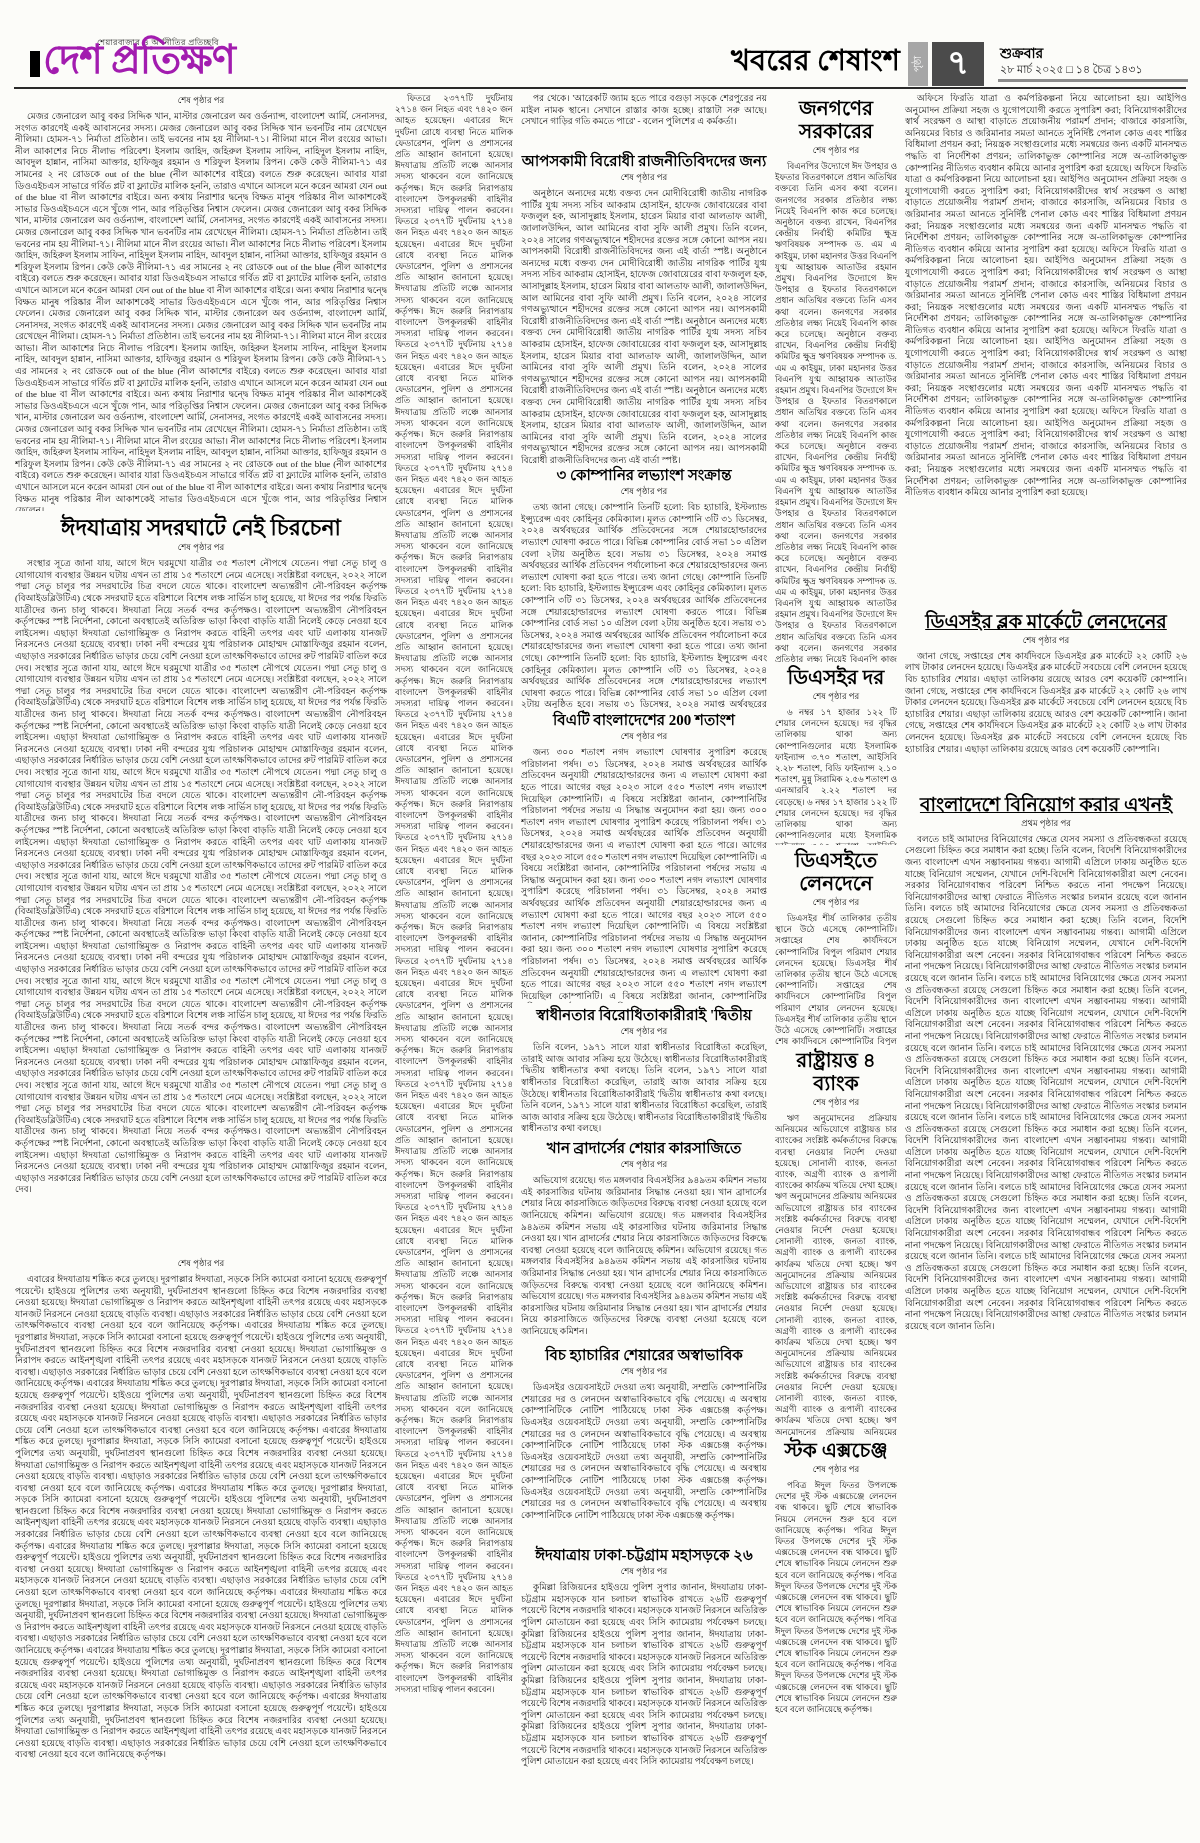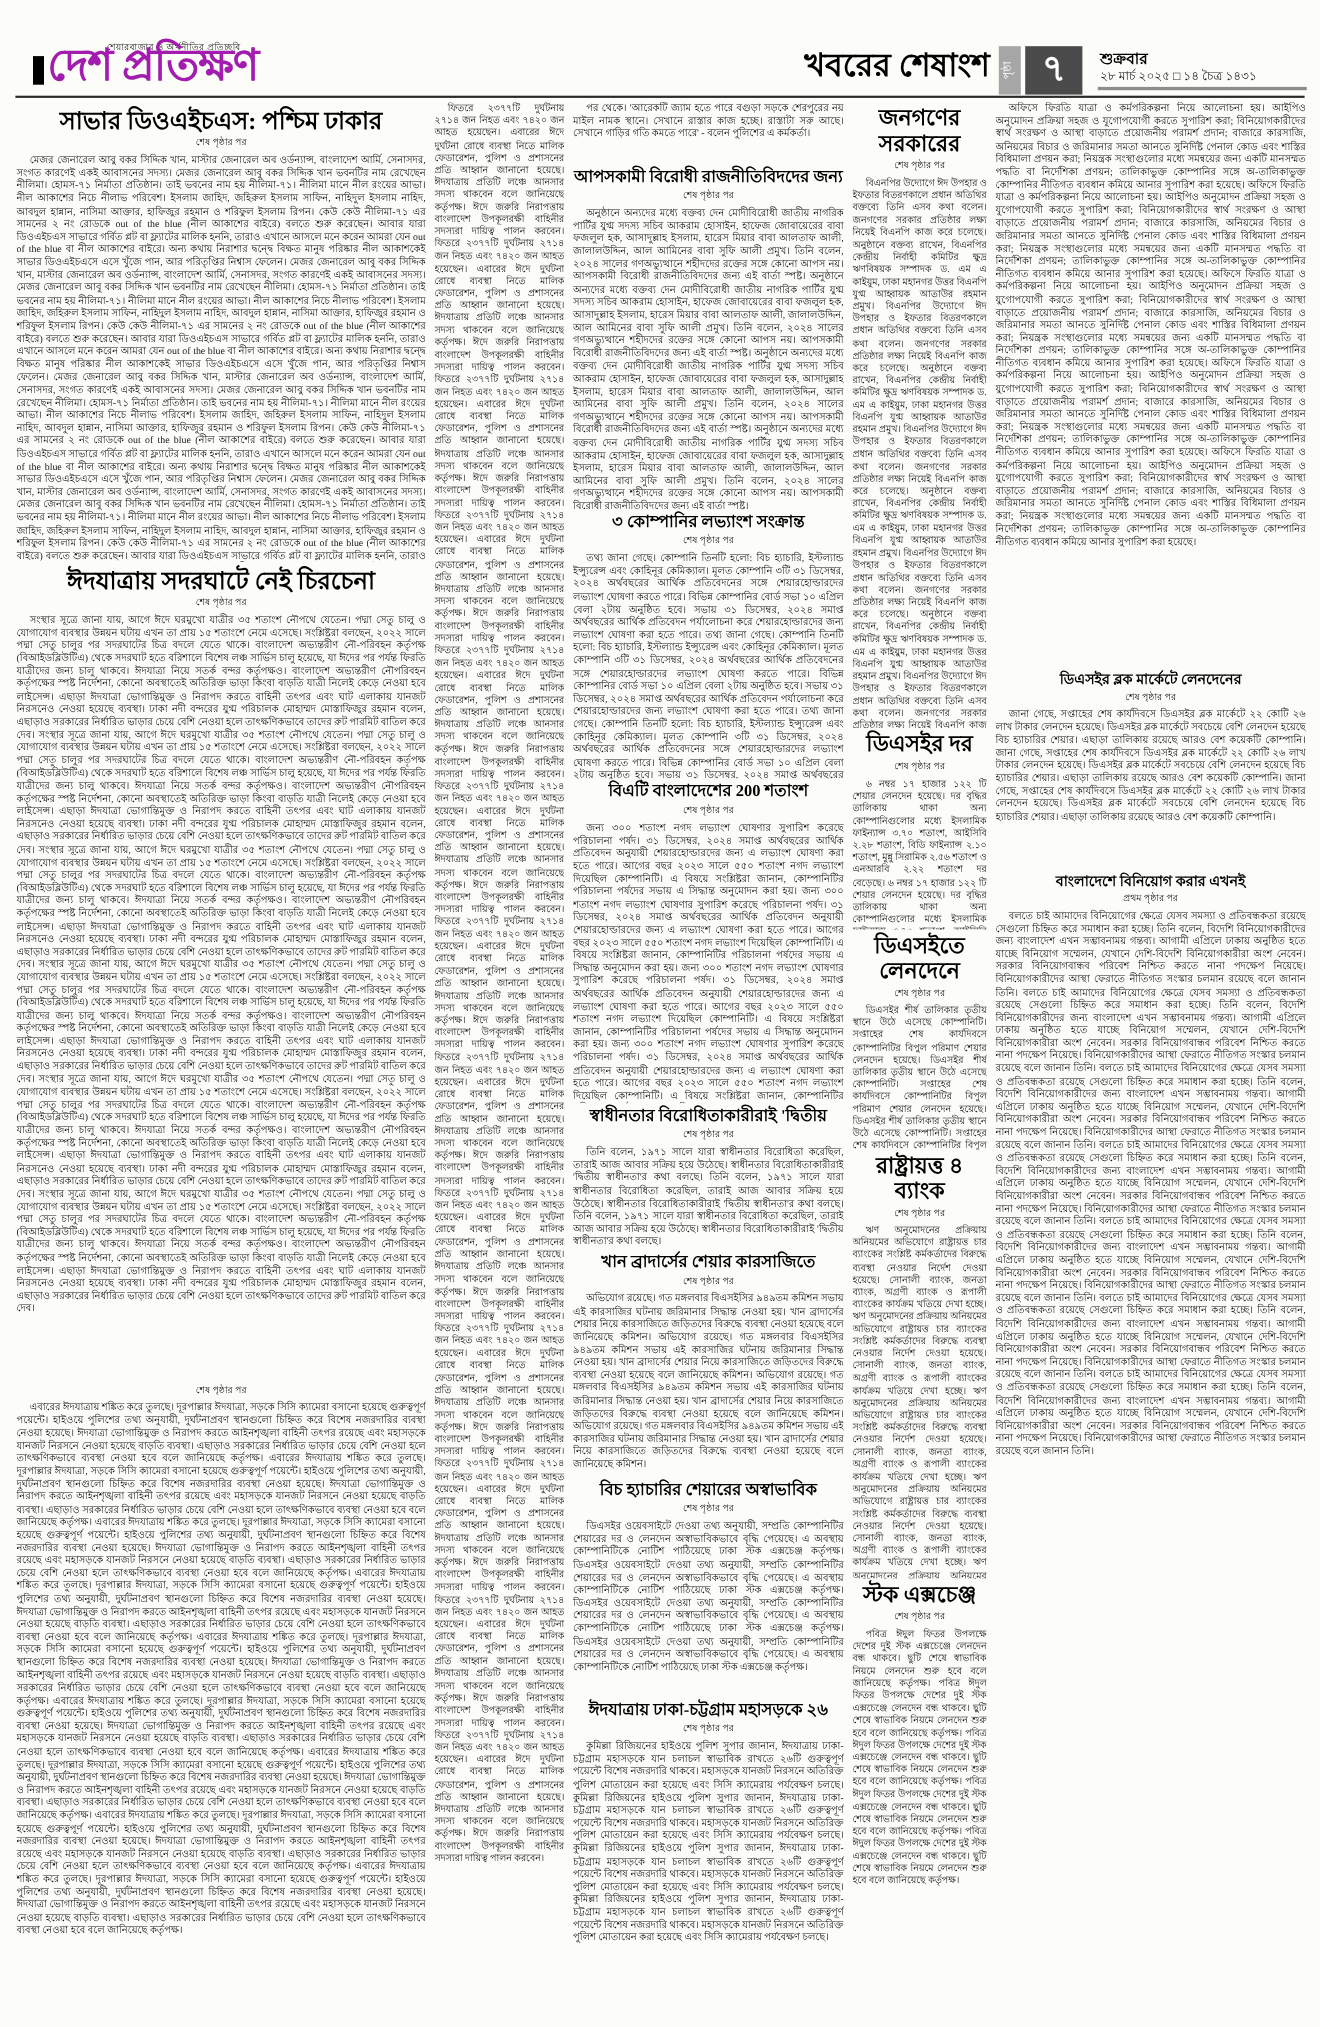--- a/index.html
+++ b/index.html
@@ -29,21 +29,21 @@
   .col3 {left:395px;width:118px;}
   .zoneM{left:521px;width:246px;align-items:center;}
   .col6 {left:775px;width:122px;}
   .zoneR{left:905px;width:282px;}
   article{overflow:hidden;flex-shrink:0;}
   article.rest{flex:1 1 auto;}
   h2{margin:4px 0 0;text-align:center;font-weight:bold;color:#000;line-height:1.15;}
   .zoneL h2{font-size:22px;}
   .zoneM h2{font-size:15px;}
   .col6  h2{font-size:20px;}
-  .zoneR h2{font-size:13px;}
+  .zoneR h2{font-size:19px;text-decoration:underline;}
   .cont{font-size:8.5px;text-align:center;margin:1px 0 3px;color:#111;}
   .body{font-size:9px;line-height:11.6px;text-align:justify;margin:0;text-indent:12px;
         word-break:break-word;}
   .col3 .body,.col6 .body{font-size:8.6px;line-height:11.2px;}
 </style>
 </head>
 <body>
 
 <div class="page">
 
@@ -54,21 +54,20 @@
     <div class="page-word-box">পৃষ্ঠা</div>
     <div class="page-num-box">৭</div>
     <div class="day">শুক্রবার</div>
     <div class="date-line">২৮ মার্চ ২০২৫ □ ১৪ চৈত্র ১৪৩১</div>
     <div class="date-rule"></div>
     <div class="main-rule"></div>
   </div>
 
   <div class="zone zoneL">
     <article style="height:418px">
-      <h2>সাভার ডিওএইচএস: পশ্চিম ঢাকার</h2>
       <div class="cont">শেষ পৃষ্ঠার পর</div>
       <p class="body">মেজর জেনারেল আবু বকর সিদ্দিক খান, মাস্টার জেনারেল অব ওর্ডন্যান্স, বাংলাদেশ আর্মি, সেনাসদর, সংগত কারণেই একই আবাসনের সদস্য। মেজর জেনারেল আবু বকর সিদ্দিক খান ভবনটির নাম রেখেছেন নীলিমা। হোমস-৭১ নির্মাতা প্রতিষ্ঠান। তাই ভবনের নাম হয় নীলিমা-৭১। নীলিমা মানে নীল রংয়ের আভা। নীল আকাশের নিচে নীলাভ পরিবেশ। ইসলাম জাহিদ, জহিরুল ইসলাম সাফিন, নাহিদুল ইসলাম নাহিদ, আবদুল হান্নান, নাসিমা আক্তার, হাফিজুর রহমান ও শরিফুল ইসলাম রিপন। কেউ কেউ নীলিমা-৭১ এর সামনের ২ নং রোডকে out of the blue (নীল আকাশের বাইরে) বলতে শুরু করেছেন। আবার যারা ডিওএইচএস সাভারে গর্বিত প্লট বা ফ্ল্যাটের মালিক হননি, তারাও এখানে আসলে মনে করেন আমরা যেন out of the blue বা নীল আকাশের বাইরে। অন্য কথায় নিরাশার দ্বন্দ্বে বিক্ষত মানুষ পরিষ্কার নীল আকাশকেই সাভার ডিওএইচএসে এসে খুঁজে পান, আর পরিতৃপ্তির নিশ্বাস ফেলেন। মেজর জেনারেল আবু বকর সিদ্দিক খান, মাস্টার জেনারেল অব ওর্ডন্যান্স, বাংলাদেশ আর্মি, সেনাসদর, সংগত কারণেই একই আবাসনের সদস্য। মেজর জেনারেল আবু বকর সিদ্দিক খান ভবনটির নাম রেখেছেন নীলিমা। হোমস-৭১ নির্মাতা প্রতিষ্ঠান। তাই ভবনের নাম হয় নীলিমা-৭১। নীলিমা মানে নীল রংয়ের আভা। নীল আকাশের নিচে নীলাভ পরিবেশ। ইসলাম জাহিদ, জহিরুল ইসলাম সাফিন, নাহিদুল ইসলাম নাহিদ, আবদুল হান্নান, নাসিমা আক্তার, হাফিজুর রহমান ও শরিফুল ইসলাম রিপন। কেউ কেউ নীলিমা-৭১ এর সামনের ২ নং রোডকে out of the blue (নীল আকাশের বাইরে) বলতে শুরু করেছেন। আবার যারা ডিওএইচএস সাভারে গর্বিত প্লট বা ফ্ল্যাটের মালিক হননি, তারাও এখানে আসলে মনে করেন আমরা যেন out of the blue বা নীল আকাশের বাইরে। অন্য কথায় নিরাশার দ্বন্দ্বে বিক্ষত মানুষ পরিষ্কার নীল আকাশকেই সাভার ডিওএইচএসে এসে খুঁজে পান, আর পরিতৃপ্তির নিশ্বাস ফেলেন। মেজর জেনারেল আবু বকর সিদ্দিক খান, মাস্টার জেনারেল অব ওর্ডন্যান্স, বাংলাদেশ আর্মি, সেনাসদর, সংগত কারণেই একই আবাসনের সদস্য। মেজর জেনারেল আবু বকর সিদ্দিক খান ভবনটির নাম রেখেছেন নীলিমা। হোমস-৭১ নির্মাতা প্রতিষ্ঠান। তাই ভবনের নাম হয় নীলিমা-৭১। নীলিমা মানে নীল রংয়ের আভা। নীল আকাশের নিচে নীলাভ পরিবেশ। ইসলাম জাহিদ, জহিরুল ইসলাম সাফিন, নাহিদুল ইসলাম নাহিদ, আবদুল হান্নান, নাসিমা আক্তার, হাফিজুর রহমান ও শরিফুল ইসলাম রিপন। কেউ কেউ নীলিমা-৭১ এর সামনের ২ নং রোডকে out of the blue (নীল আকাশের বাইরে) বলতে শুরু করেছেন। আবার যারা ডিওএইচএস সাভারে গর্বিত প্লট বা ফ্ল্যাটের মালিক হননি, তারাও এখানে আসলে মনে করেন আমরা যেন out of the blue বা নীল আকাশের বাইরে। অন্য কথায় নিরাশার দ্বন্দ্বে বিক্ষত মানুষ পরিষ্কার নীল আকাশকেই সাভার ডিওএইচএসে এসে খুঁজে পান, আর পরিতৃপ্তির নিশ্বাস ফেলেন। মেজর জেনারেল আবু বকর সিদ্দিক খান, মাস্টার জেনারেল অব ওর্ডন্যান্স, বাংলাদেশ আর্মি, সেনাসদর, সংগত কারণেই একই আবাসনের সদস্য। মেজর জেনারেল আবু বকর সিদ্দিক খান ভবনটির নাম রেখেছেন নীলিমা। হোমস-৭১ নির্মাতা প্রতিষ্ঠান। তাই ভবনের নাম হয় নীলিমা-৭১। নীলিমা মানে নীল রংয়ের আভা। নীল আকাশের নিচে নীলাভ পরিবেশ। ইসলাম জাহিদ, জহিরুল ইসলাম সাফিন, নাহিদুল ইসলাম নাহিদ, আবদুল হান্নান, নাসিমা আক্তার, হাফিজুর রহমান ও শরিফুল ইসলাম রিপন। কেউ কেউ নীলিমা-৭১ এর সামনের ২ নং রোডকে out of the blue (নীল আকাশের বাইরে) বলতে শুরু করেছেন। আবার যারা ডিওএইচএস সাভারে গর্বিত প্লট বা ফ্ল্যাটের মালিক হননি, তারাও এখানে আসলে মনে করেন আমরা যেন out of the blue বা নীল আকাশের বাইরে। অন্য কথায় নিরাশার দ্বন্দ্বে বিক্ষত মানুষ পরিষ্কার নীল আকাশকেই সাভার ডিওএইচএসে এসে খুঁজে পান, আর পরিতৃপ্তির নিশ্বাস ফেলেন।</p>
     </article>
     <article style="height:745px">
       <h2>ঈদযাত্রায় সদরঘাটে নেই চিরচেনা</h2>
       <div class="cont">শেষ পৃষ্ঠার পর</div>
       <p class="body">সংস্থার সূত্রে জানা যায়, আগে ঈদে ঘরমুখো যাত্রীর ৩৫ শতাংশ নৌপথে যেতেন। পদ্মা সেতু চালু ও যোগাযোগ ব্যবস্থার উন্নয়ন ঘটায় এখন তা প্রায় ১৫ শতাংশে নেমে এসেছে। সংশ্লিষ্টরা বলছেন, ২০২২ সালে পদ্মা সেতু চালুর পর সদরঘাটের চিত্র বদলে যেতে থাকে। বাংলাদেশ অভ্যন্তরীণ নৌ-পরিবহন কর্তৃপক্ষ (বিআইডব্লিউটিএ) থেকে সদরঘাট হতে বরিশালে বিশেষ লঞ্চ সার্ভিস চালু হয়েছে, যা ঈদের পর পর্যন্ত ফিরতি যাত্রীদের জন্য চালু থাকবে। ঈদযাত্রা নিয়ে সতর্ক বন্দর কর্তৃপক্ষও। বাংলাদেশ অভ্যন্তরীণ নৌপরিবহন কর্তৃপক্ষের স্পষ্ট নির্দেশনা, কোনো অবস্থাতেই অতিরিক্ত ভাড়া কিংবা বাড়তি যাত্রী নিলেই কেড়ে নেওয়া হবে লাইসেন্স। এছাড়া ঈদযাত্রা ভোগান্তিমুক্ত ও নিরাপদ করতে বাহিনী তৎপর এবং ঘাট এলাকায় যানজট নিরসনেও নেওয়া হয়েছে ব্যবস্থা। ঢাকা নদী বন্দরের যুগ্ম পরিচালক মোহাম্মদ মোস্তাফিজুর রহমান বলেন, এছাড়াও সরকারের নির্ধারিত ভাড়ার চেয়ে বেশি নেওয়া হলে তাৎক্ষণিকভাবে তাদের রুট পারমিট বাতিল করে দেব। সংস্থার সূত্রে জানা যায়, আগে ঈদে ঘরমুখো যাত্রীর ৩৫ শতাংশ নৌপথে যেতেন। পদ্মা সেতু চালু ও যোগাযোগ ব্যবস্থার উন্নয়ন ঘটায় এখন তা প্রায় ১৫ শতাংশে নেমে এসেছে। সংশ্লিষ্টরা বলছেন, ২০২২ সালে পদ্মা সেতু চালুর পর সদরঘাটের চিত্র বদলে যেতে থাকে। বাংলাদেশ অভ্যন্তরীণ নৌ-পরিবহন কর্তৃপক্ষ (বিআইডব্লিউটিএ) থেকে সদরঘাট হতে বরিশালে বিশেষ লঞ্চ সার্ভিস চালু হয়েছে, যা ঈদের পর পর্যন্ত ফিরতি যাত্রীদের জন্য চালু থাকবে। ঈদযাত্রা নিয়ে সতর্ক বন্দর কর্তৃপক্ষও। বাংলাদেশ অভ্যন্তরীণ নৌপরিবহন কর্তৃপক্ষের স্পষ্ট নির্দেশনা, কোনো অবস্থাতেই অতিরিক্ত ভাড়া কিংবা বাড়তি যাত্রী নিলেই কেড়ে নেওয়া হবে লাইসেন্স। এছাড়া ঈদযাত্রা ভোগান্তিমুক্ত ও নিরাপদ করতে বাহিনী তৎপর এবং ঘাট এলাকায় যানজট নিরসনেও নেওয়া হয়েছে ব্যবস্থা। ঢাকা নদী বন্দরের যুগ্ম পরিচালক মোহাম্মদ মোস্তাফিজুর রহমান বলেন, এছাড়াও সরকারের নির্ধারিত ভাড়ার চেয়ে বেশি নেওয়া হলে তাৎক্ষণিকভাবে তাদের রুট পারমিট বাতিল করে দেব। সংস্থার সূত্রে জানা যায়, আগে ঈদে ঘরমুখো যাত্রীর ৩৫ শতাংশ নৌপথে যেতেন। পদ্মা সেতু চালু ও যোগাযোগ ব্যবস্থার উন্নয়ন ঘটায় এখন তা প্রায় ১৫ শতাংশে নেমে এসেছে। সংশ্লিষ্টরা বলছেন, ২০২২ সালে পদ্মা সেতু চালুর পর সদরঘাটের চিত্র বদলে যেতে থাকে। বাংলাদেশ অভ্যন্তরীণ নৌ-পরিবহন কর্তৃপক্ষ (বিআইডব্লিউটিএ) থেকে সদরঘাট হতে বরিশালে বিশেষ লঞ্চ সার্ভিস চালু হয়েছে, যা ঈদের পর পর্যন্ত ফিরতি যাত্রীদের জন্য চালু থাকবে। ঈদযাত্রা নিয়ে সতর্ক বন্দর কর্তৃপক্ষও। বাংলাদেশ অভ্যন্তরীণ নৌপরিবহন কর্তৃপক্ষের স্পষ্ট নির্দেশনা, কোনো অবস্থাতেই অতিরিক্ত ভাড়া কিংবা বাড়তি যাত্রী নিলেই কেড়ে নেওয়া হবে লাইসেন্স। এছাড়া ঈদযাত্রা ভোগান্তিমুক্ত ও নিরাপদ করতে বাহিনী তৎপর এবং ঘাট এলাকায় যানজট নিরসনেও নেওয়া হয়েছে ব্যবস্থা। ঢাকা নদী বন্দরের যুগ্ম পরিচালক মোহাম্মদ মোস্তাফিজুর রহমান বলেন, এছাড়াও সরকারের নির্ধারিত ভাড়ার চেয়ে বেশি নেওয়া হলে তাৎক্ষণিকভাবে তাদের রুট পারমিট বাতিল করে দেব। সংস্থার সূত্রে জানা যায়, আগে ঈদে ঘরমুখো যাত্রীর ৩৫ শতাংশ নৌপথে যেতেন। পদ্মা সেতু চালু ও যোগাযোগ ব্যবস্থার উন্নয়ন ঘটায় এখন তা প্রায় ১৫ শতাংশে নেমে এসেছে। সংশ্লিষ্টরা বলছেন, ২০২২ সালে পদ্মা সেতু চালুর পর সদরঘাটের চিত্র বদলে যেতে থাকে। বাংলাদেশ অভ্যন্তরীণ নৌ-পরিবহন কর্তৃপক্ষ (বিআইডব্লিউটিএ) থেকে সদরঘাট হতে বরিশালে বিশেষ লঞ্চ সার্ভিস চালু হয়েছে, যা ঈদের পর পর্যন্ত ফিরতি যাত্রীদের জন্য চালু থাকবে। ঈদযাত্রা নিয়ে সতর্ক বন্দর কর্তৃপক্ষও। বাংলাদেশ অভ্যন্তরীণ নৌপরিবহন কর্তৃপক্ষের স্পষ্ট নির্দেশনা, কোনো অবস্থাতেই অতিরিক্ত ভাড়া কিংবা বাড়তি যাত্রী নিলেই কেড়ে নেওয়া হবে লাইসেন্স। এছাড়া ঈদযাত্রা ভোগান্তিমুক্ত ও নিরাপদ করতে বাহিনী তৎপর এবং ঘাট এলাকায় যানজট নিরসনেও নেওয়া হয়েছে ব্যবস্থা। ঢাকা নদী বন্দরের যুগ্ম পরিচালক মোহাম্মদ মোস্তাফিজুর রহমান বলেন, এছাড়াও সরকারের নির্ধারিত ভাড়ার চেয়ে বেশি নেওয়া হলে তাৎক্ষণিকভাবে তাদের রুট পারমিট বাতিল করে দেব। সংস্থার সূত্রে জানা যায়, আগে ঈদে ঘরমুখো যাত্রীর ৩৫ শতাংশ নৌপথে যেতেন। পদ্মা সেতু চালু ও যোগাযোগ ব্যবস্থার উন্নয়ন ঘটায় এখন তা প্রায় ১৫ শতাংশে নেমে এসেছে। সংশ্লিষ্টরা বলছেন, ২০২২ সালে পদ্মা সেতু চালুর পর সদরঘাটের চিত্র বদলে যেতে থাকে। বাংলাদেশ অভ্যন্তরীণ নৌ-পরিবহন কর্তৃপক্ষ (বিআইডব্লিউটিএ) থেকে সদরঘাট হতে বরিশালে বিশেষ লঞ্চ সার্ভিস চালু হয়েছে, যা ঈদের পর পর্যন্ত ফিরতি যাত্রীদের জন্য চালু থাকবে। ঈদযাত্রা নিয়ে সতর্ক বন্দর কর্তৃপক্ষও। বাংলাদেশ অভ্যন্তরীণ নৌপরিবহন কর্তৃপক্ষের স্পষ্ট নির্দেশনা, কোনো অবস্থাতেই অতিরিক্ত ভাড়া কিংবা বাড়তি যাত্রী নিলেই কেড়ে নেওয়া হবে লাইসেন্স। এছাড়া ঈদযাত্রা ভোগান্তিমুক্ত ও নিরাপদ করতে বাহিনী তৎপর এবং ঘাট এলাকায় যানজট নিরসনেও নেওয়া হয়েছে ব্যবস্থা। ঢাকা নদী বন্দরের যুগ্ম পরিচালক মোহাম্মদ মোস্তাফিজুর রহমান বলেন, এছাড়াও সরকারের নির্ধারিত ভাড়ার চেয়ে বেশি নেওয়া হলে তাৎক্ষণিকভাবে তাদের রুট পারমিট বাতিল করে দেব। সংস্থার সূত্রে জানা যায়, আগে ঈদে ঘরমুখো যাত্রীর ৩৫ শতাংশ নৌপথে যেতেন। পদ্মা সেতু চালু ও যোগাযোগ ব্যবস্থার উন্নয়ন ঘটায় এখন তা প্রায় ১৫ শতাংশে নেমে এসেছে। সংশ্লিষ্টরা বলছেন, ২০২২ সালে পদ্মা সেতু চালুর পর সদরঘাটের চিত্র বদলে যেতে থাকে। বাংলাদেশ অভ্যন্তরীণ নৌ-পরিবহন কর্তৃপক্ষ (বিআইডব্লিউটিএ) থেকে সদরঘাট হতে বরিশালে বিশেষ লঞ্চ সার্ভিস চালু হয়েছে, যা ঈদের পর পর্যন্ত ফিরতি যাত্রীদের জন্য চালু থাকবে। ঈদযাত্রা নিয়ে সতর্ক বন্দর কর্তৃপক্ষও। বাংলাদেশ অভ্যন্তরীণ নৌপরিবহন কর্তৃপক্ষের স্পষ্ট নির্দেশনা, কোনো অবস্থাতেই অতিরিক্ত ভাড়া কিংবা বাড়তি যাত্রী নিলেই কেড়ে নেওয়া হবে লাইসেন্স। এছাড়া ঈদযাত্রা ভোগান্তিমুক্ত ও নিরাপদ করতে বাহিনী তৎপর এবং ঘাট এলাকায় যানজট নিরসনেও নেওয়া হয়েছে ব্যবস্থা। ঢাকা নদী বন্দরের যুগ্ম পরিচালক মোহাম্মদ মোস্তাফিজুর রহমান বলেন, এছাড়াও সরকারের নির্ধারিত ভাড়ার চেয়ে বেশি নেওয়া হলে তাৎক্ষণিকভাবে তাদের রুট পারমিট বাতিল করে দেব।</p>
     </article>
     <article class="rest">
       <div class="cont">শেষ পৃষ্ঠার পর</div>

